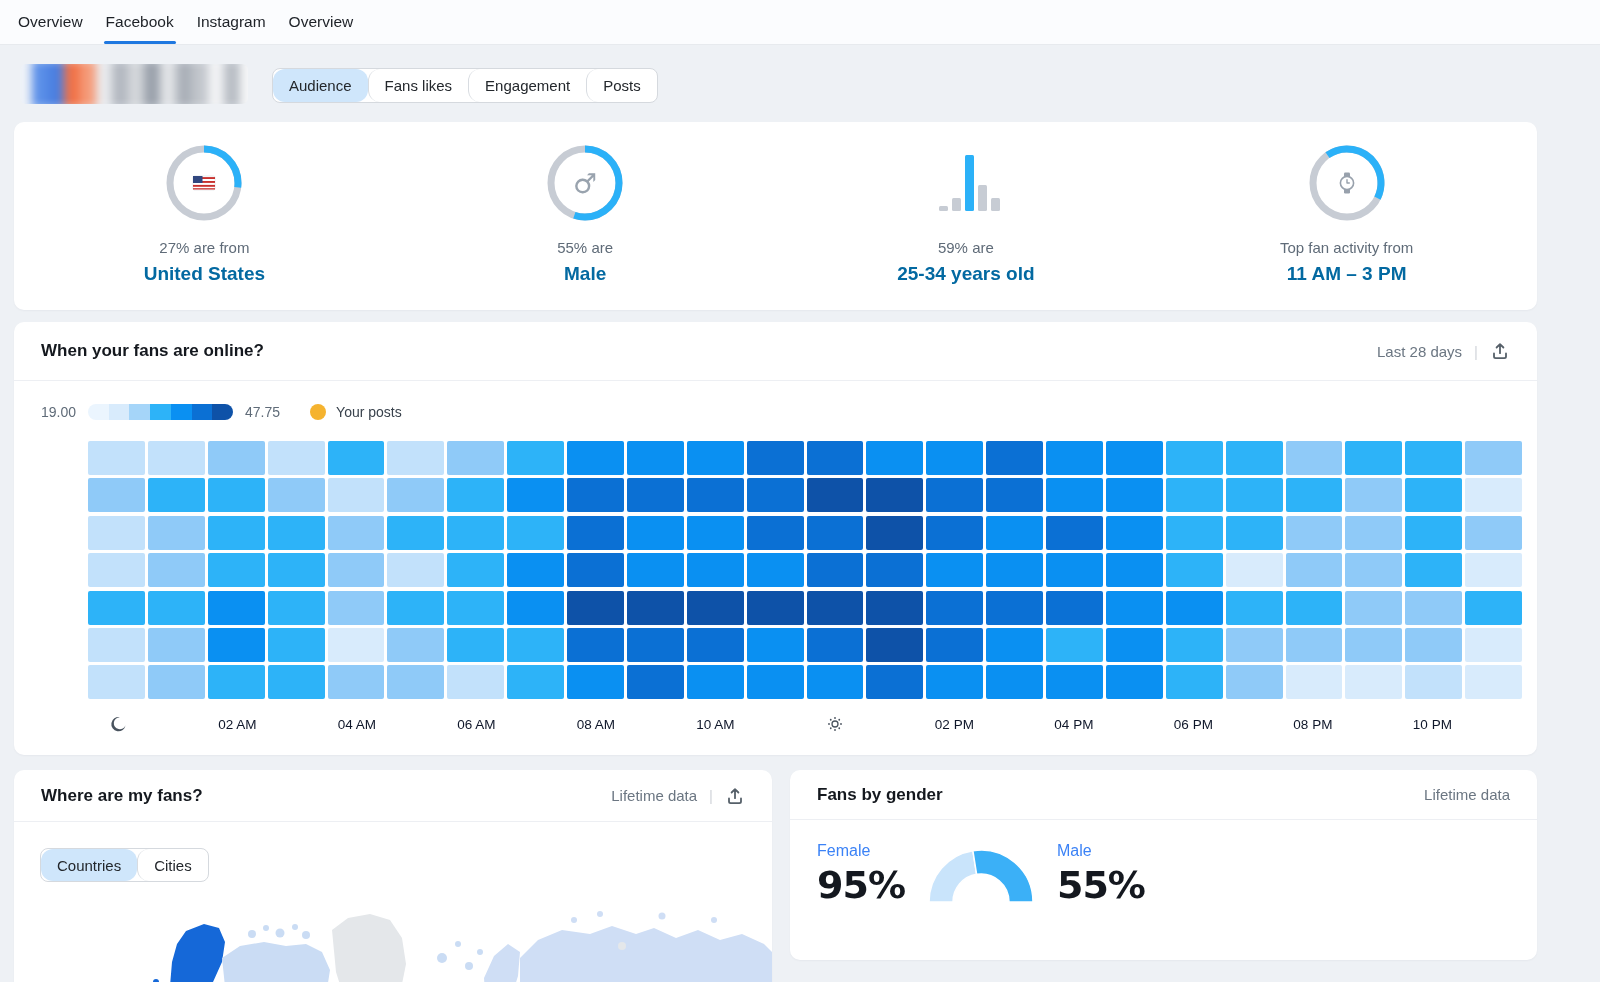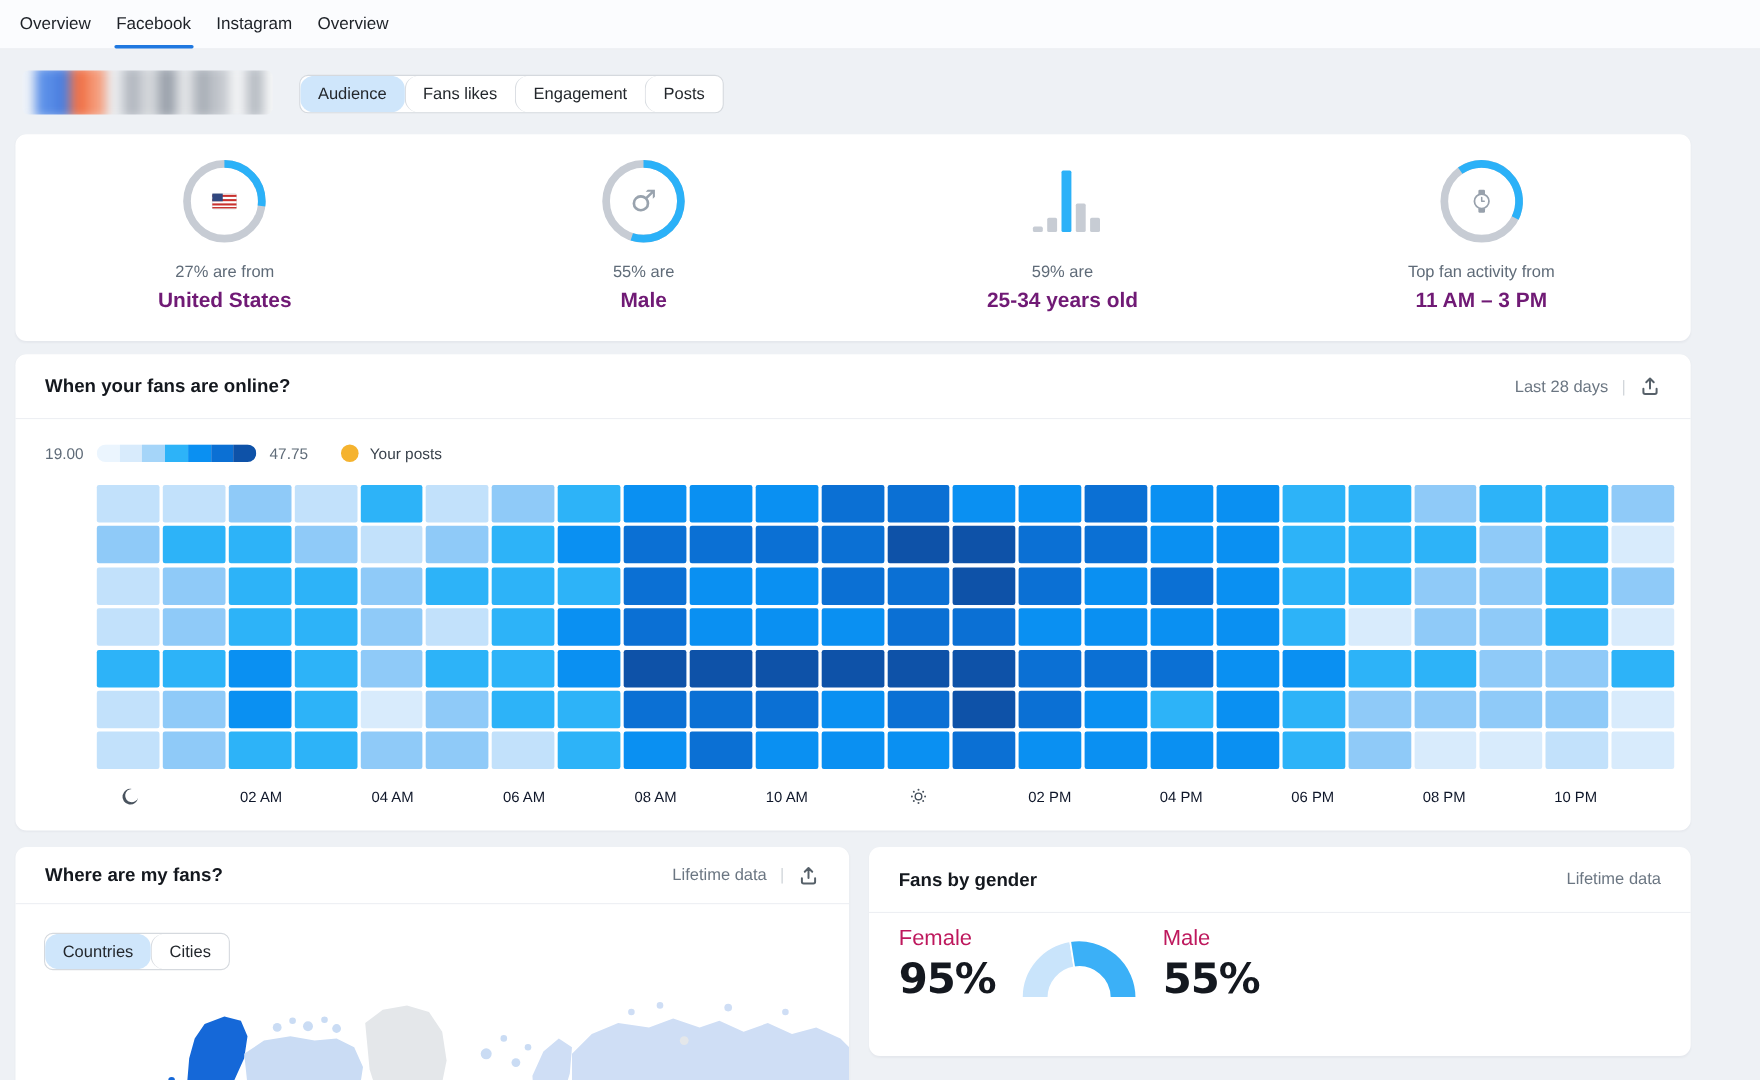--- a/index.html
+++ b/index.html
@@ -49,21 +49,21 @@
   .stat-visual { position:relative; width:80px; height:80px; margin:0 auto; }
   .stat-visual svg.ring { position:absolute; top:0; left:0; }
   .ring-base { fill:none; stroke:#c7ccd4; stroke-width:7; }
   .ring-arc  { fill:none; stroke:#2bb1f8; stroke-width:7; stroke-linecap:butt; }
   .stat-icon-center {
     position:absolute; top:0; left:0; width:80px; height:80px;
     display:flex; align-items:center; justify-content:center;
   }
   .male-glyph { font-family:"DejaVu Sans", sans-serif; font-size:27px; color:#99a3ae; line-height:1; }
   .stat-sub { margin-top:16px; font-size:15px; color:#5f6b78; }
-  .stat-title { margin-top:7px; font-size:19px; font-weight:bold; color:#701a75; }
+  .stat-title { margin-top:7px; font-size:19px; font-weight:bold; color:#0369a1; }
   
   #heatmap-card { top:322px; left:14px; width:1523px; height:433px; }
   .card-header {
     display:flex; align-items:center; padding:0 27px;
     border-bottom:1px solid #edeff3;
   }
   #heatmap-card .card-header { height:59px; }
   .card-title { font-size:17px; font-weight:bold; color:#14181e; flex:1; }
   .period { font-size:15px; color:#6b7682; }
   .hsep { color:#d2d6db; margin:0 12px; font-size:15px; }
@@ -96,32 +96,32 @@
     display:grid; grid-template-columns:repeat(24,1fr);
   }
   .hm-hours .slot {
     display:flex; align-items:center; justify-content:center;
     font-size:13.5px; color:#0f172a; height:24px; white-space:nowrap;
   }
   
   #fans-card { top:770px; left:14px; width:758px; height:320px; overflow:hidden; }
   #fans-card .card-header { height:52px; }
   #gender-card { top:770px; left:790px; width:747px; height:190px; }
-  #gender-card .card-header { height:60px;gap:44px; }
+  #gender-card .card-header { height:50px;gap:44px; }
   .toggle-group {
     position:absolute; top:78px; left:26px; height:34px;
     display:flex; background:#fff; border:1px solid #d5d9de; border-radius:8px;
     overflow:hidden;
   }
   .map-wrap { position:absolute; top:130px; left:0; width:758px; height:190px; }
   .gender-row {
     position:absolute; top:72px; left:27px;
     display:flex; align-items:flex-end;
   }
-  .gender-col .g-label { font-size:20px; color:#be185d; margin-bottom:6px; }
+  .gender-col .g-label { font-size:16px; color:#3b82f6; margin-bottom:6px; }
   .gender-col .g-value {
     font-family:"DejaVu Sans", sans-serif; font-weight:bold;
     font-size:38px; color:#14181f; letter-spacing:-1px; line-height:1;
   }
   .gender-donut { margin:0 16px; }
 </style>
 </head>
 <body>
 
 <div class="topnav">

